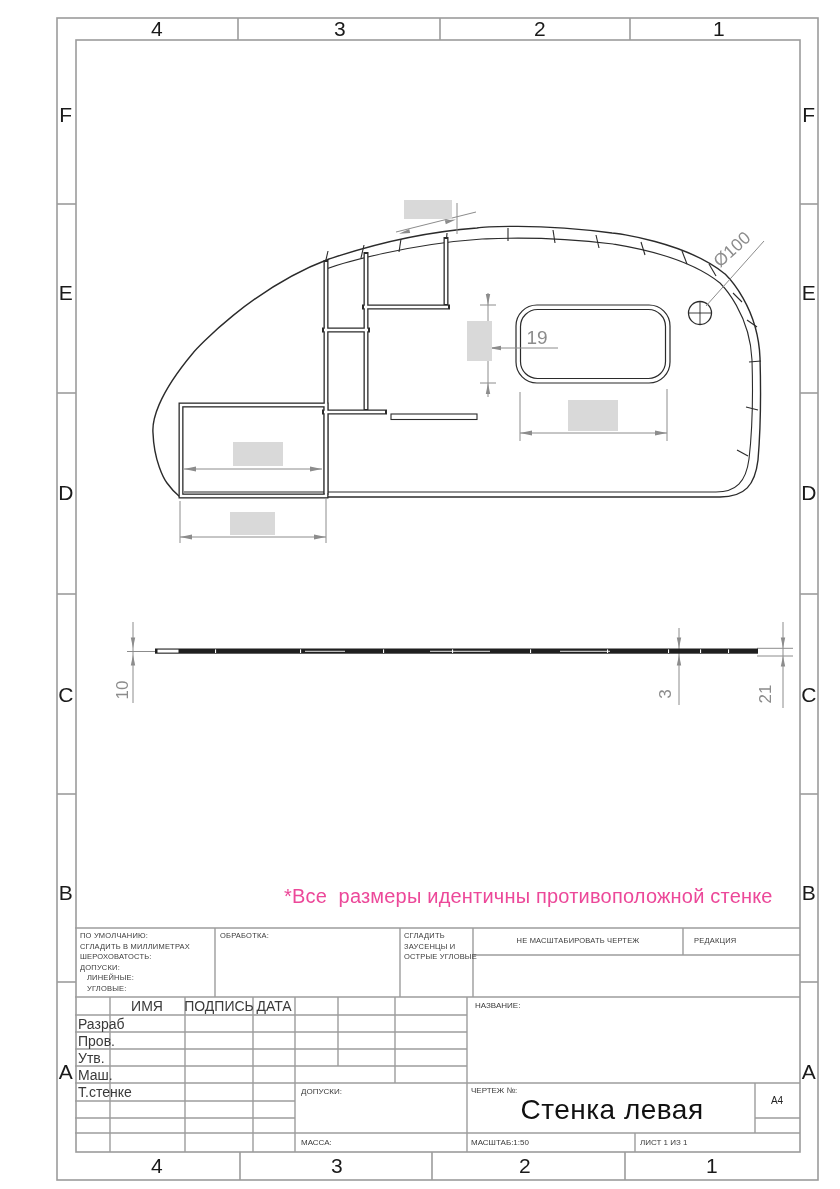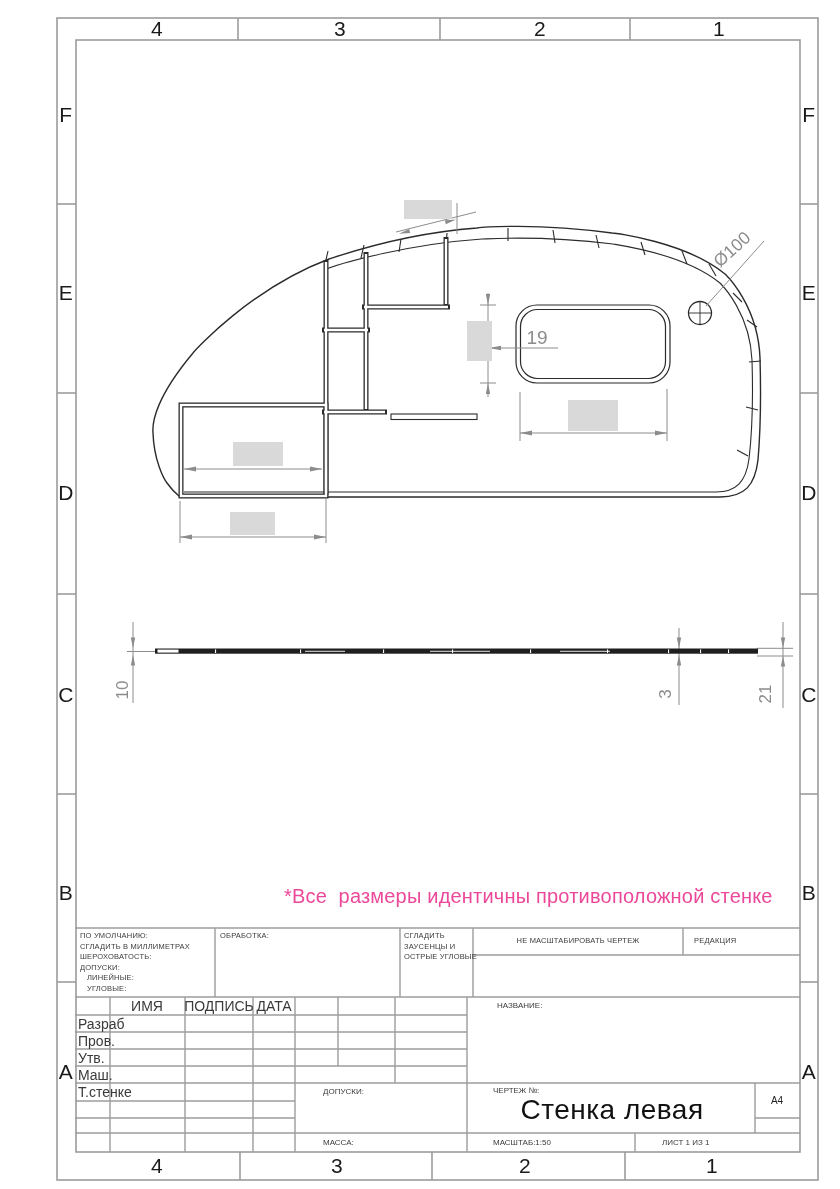--- a/index.html
+++ b/index.html
@@ -19,21 +19,21 @@
   .tb{position:absolute;color:#3a3a3a;font-size:7.5px;letter-spacing:0.2px;line-height:10.5px;}
   .tb.c{transform:translate(-50%,-50%);white-space:nowrap;}
   .tb .ind{padding-left:7px;}
   .role{position:absolute;color:#3a3a3a;font-size:14px;transform:translateY(-50%);white-space:nowrap;}
   .hdr{position:absolute;color:#3a3a3a;font-size:14px;transform:translate(-50%,-50%);white-space:nowrap;text-align:center;}
   .big-title{
     position:absolute;transform:translate(-50%,-50%);
     font-size:28px;color:#111;white-space:nowrap;letter-spacing:0.5px;
   }
   .fmt{position:absolute;transform:translate(-50%,-50%);font-size:10px;color:#222;}
-  .small-cell{position:absolute;color:#3a3a3a;font-size:8px;white-space:nowrap;margin-left:22px;}
+  .small-cell{position:absolute;color:#3a3a3a;font-size:8px;white-space:nowrap;}
 </style>
 </head>
 <body>
 
 <svg width="840" height="1189" viewBox="0 0 840 1189">
 
   <g stroke="#9c9c9c" stroke-width="1.6" fill="none">
     <rect x="57" y="18" width="761" height="1162"></rect>
     <rect x="76" y="40" width="724" height="1112"></rect>
     <line x1="238" y1="18" x2="238" y2="40"></line>

